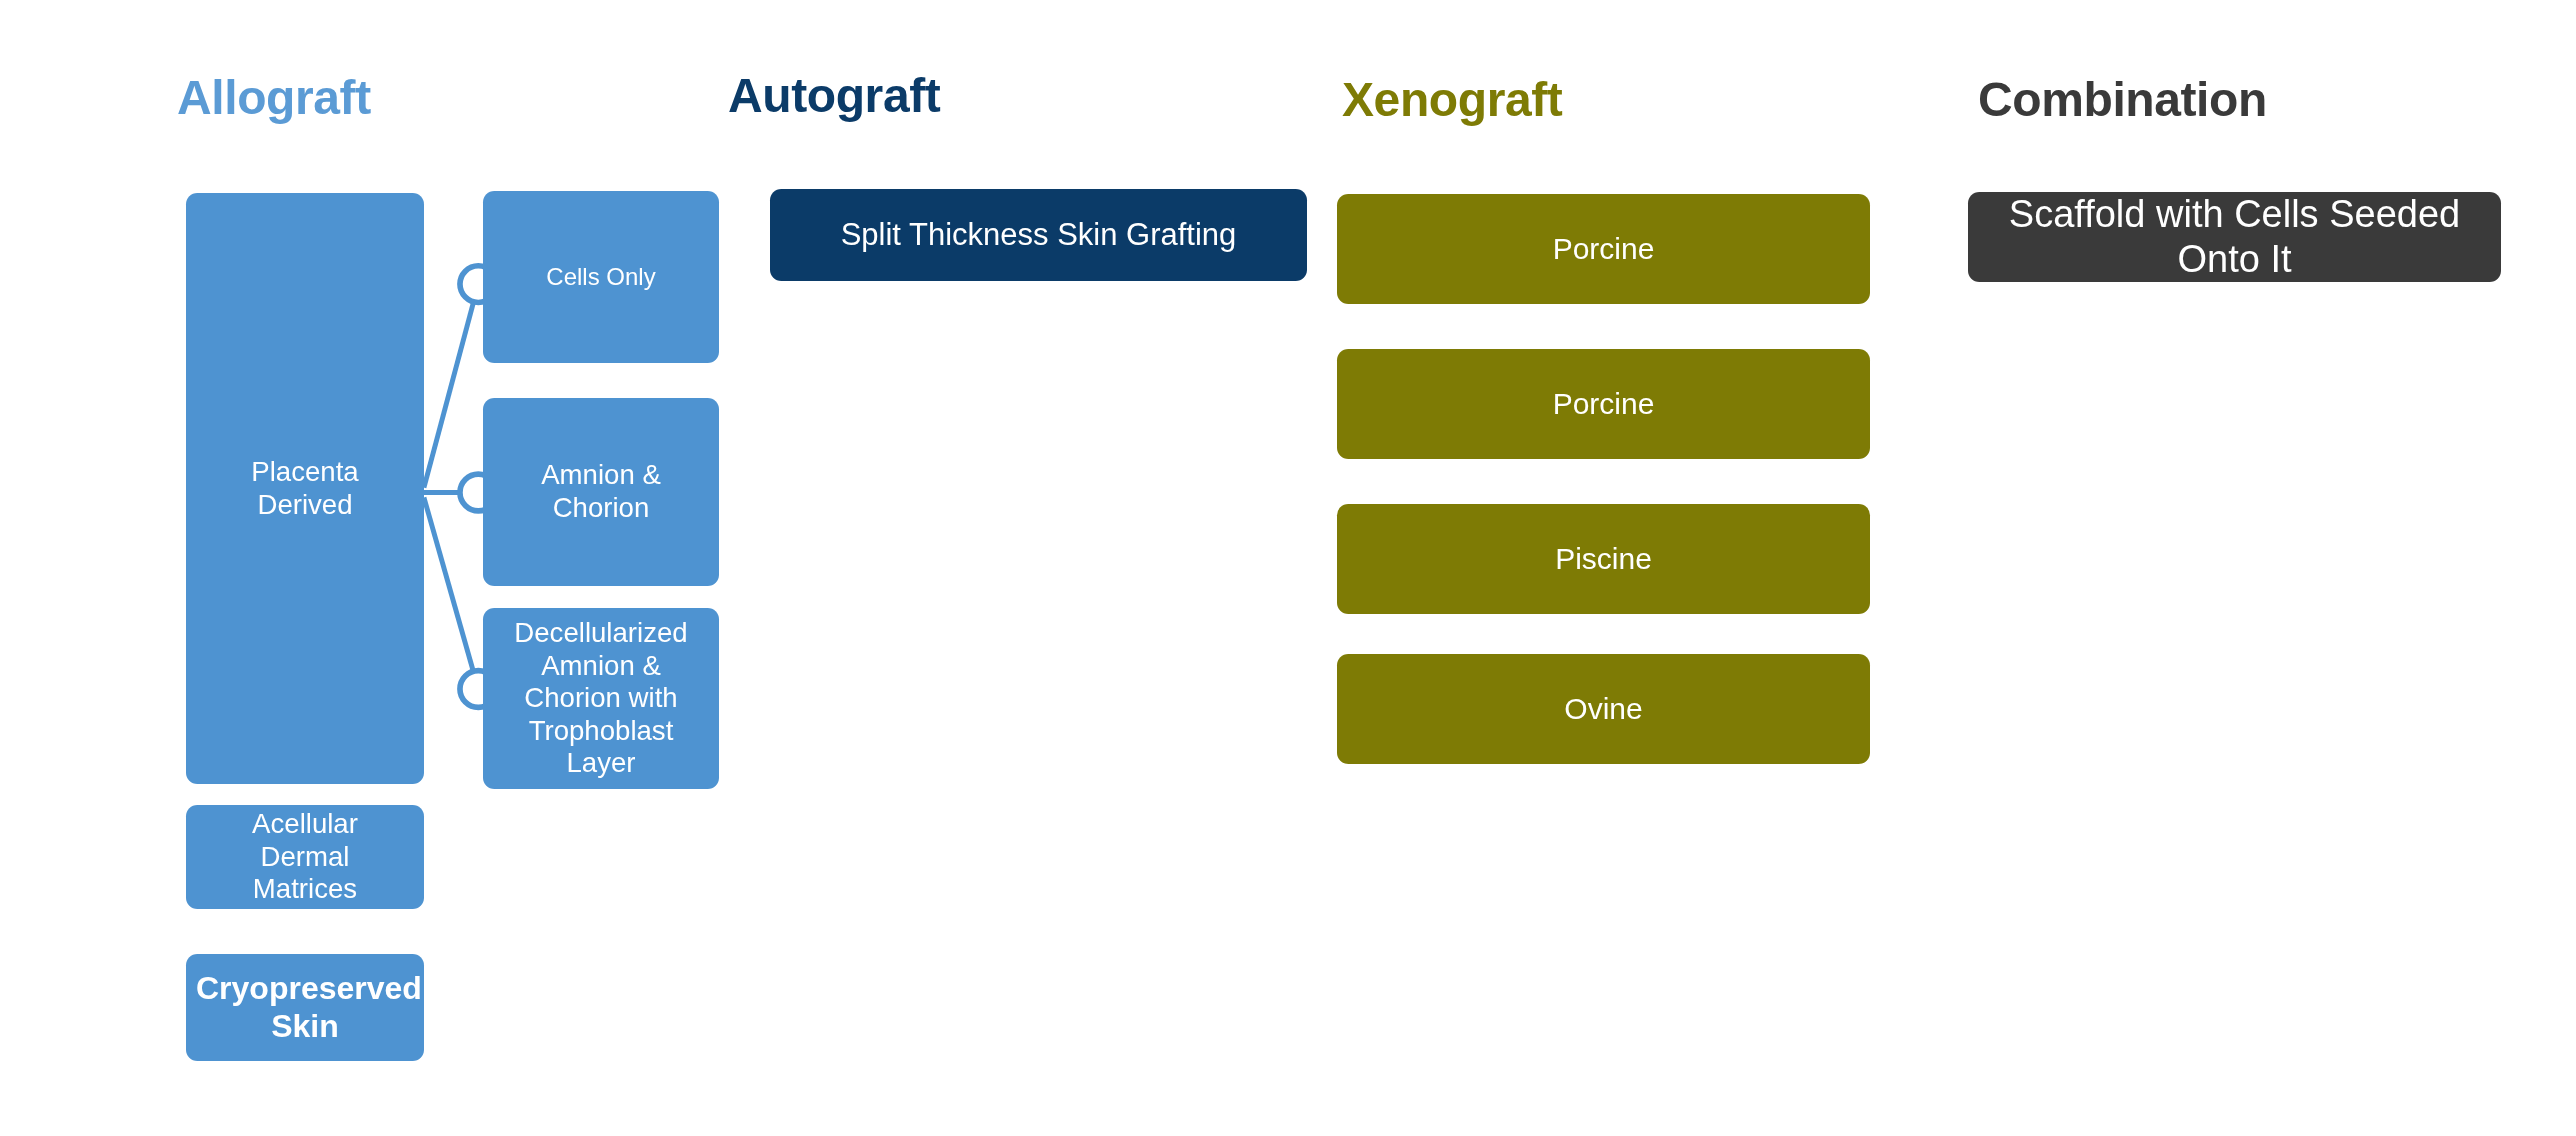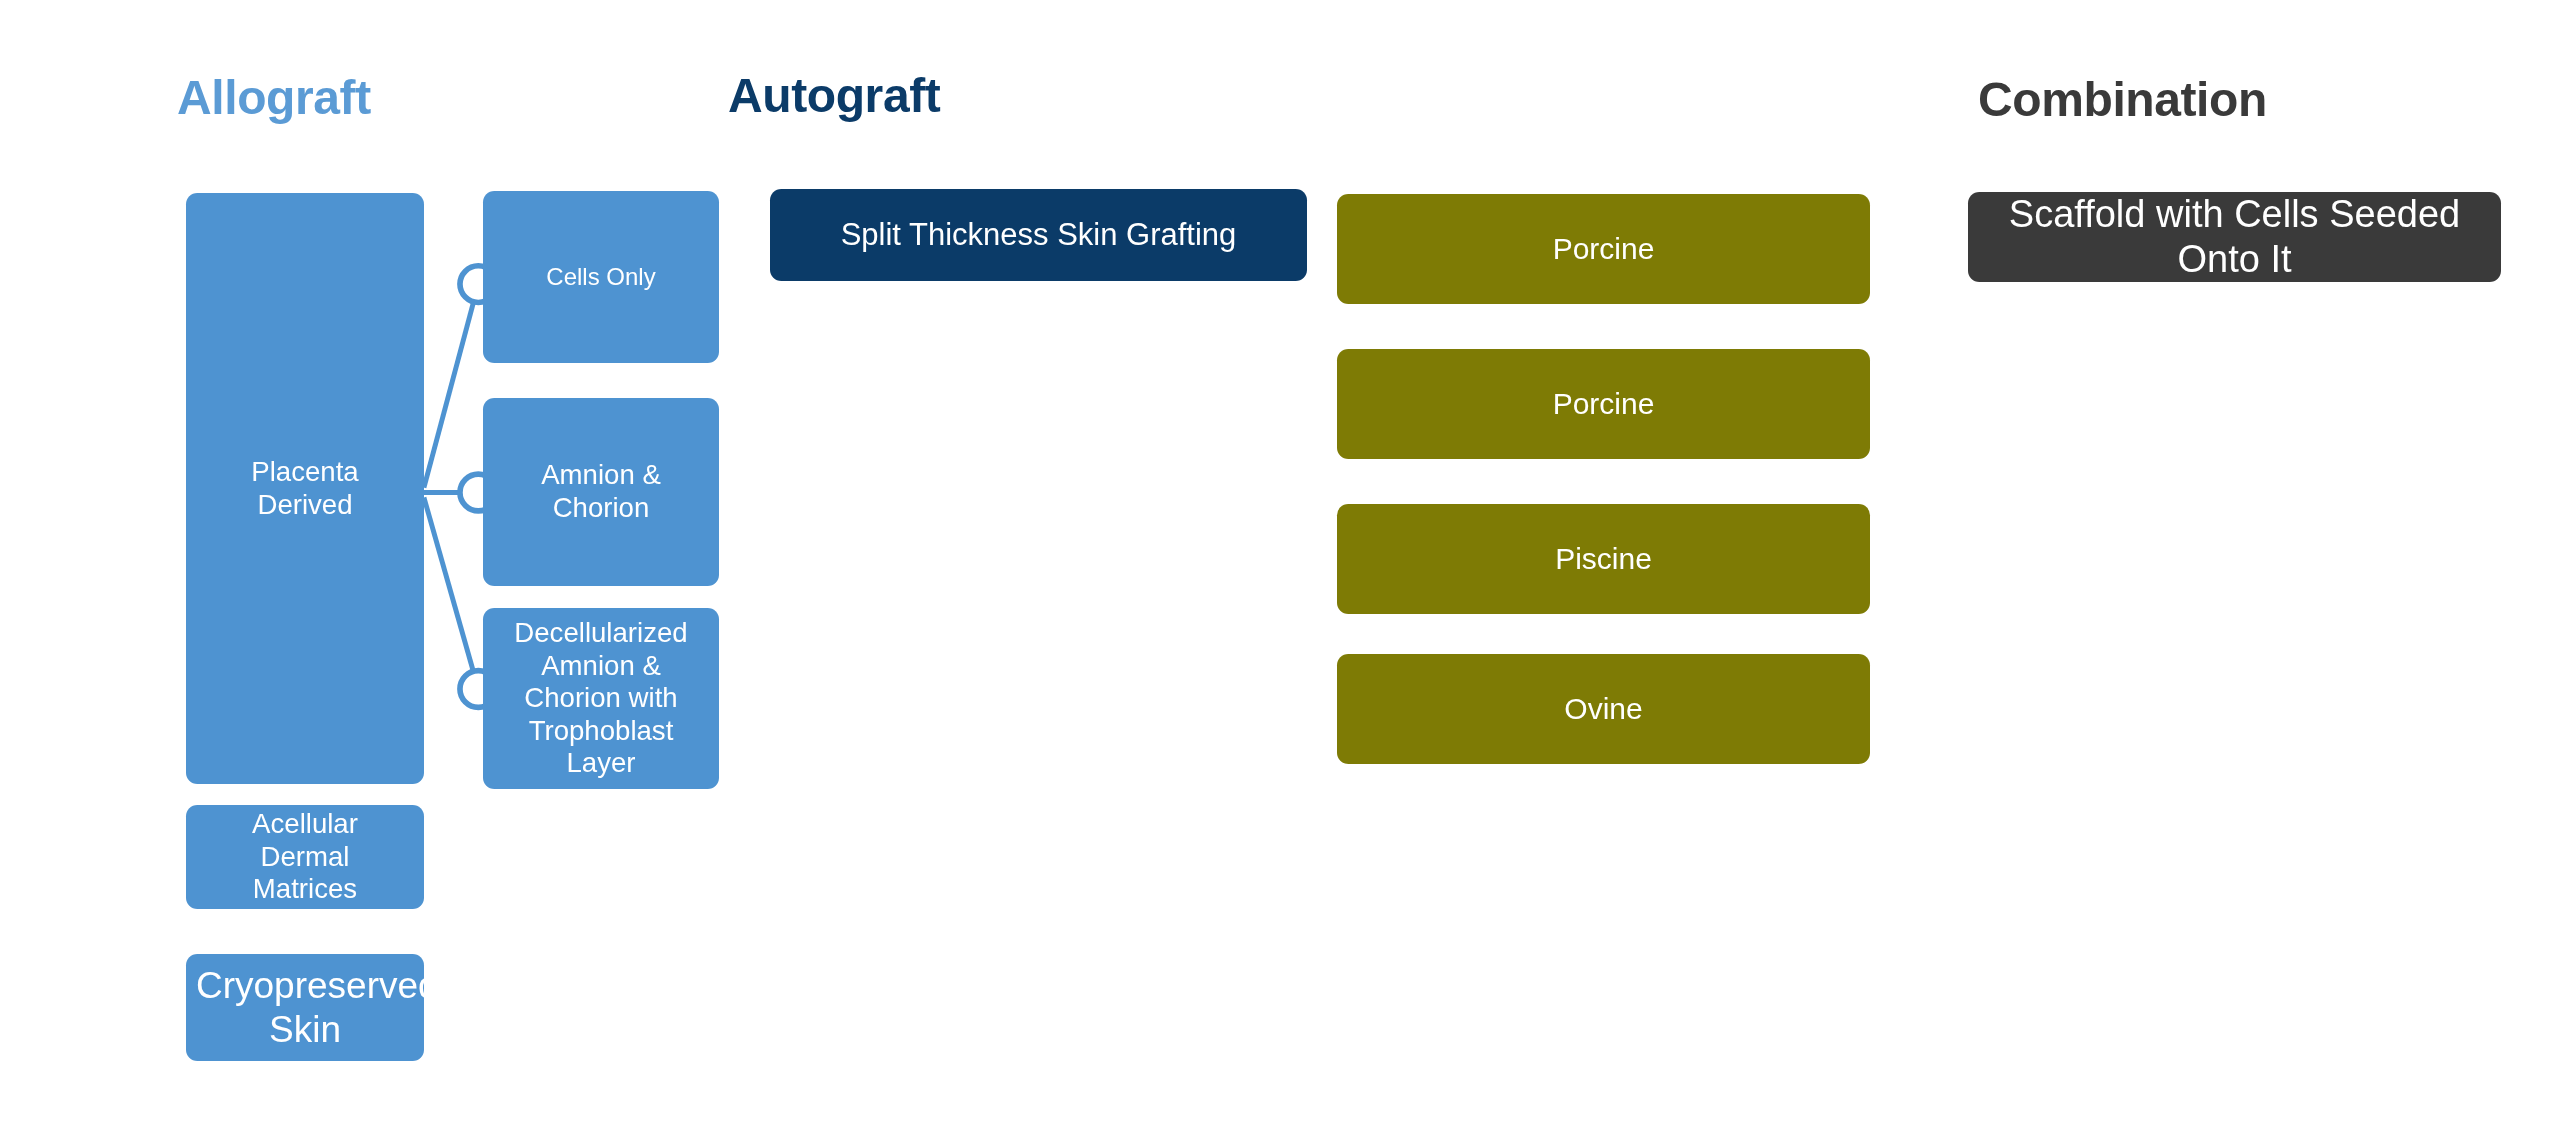--- a/index.html
+++ b/index.html
@@ -85,21 +85,22 @@
   #box-decell {
     left: 483px;  top: 608px;  width: 236px;  height: 181px;
     font-size: 27.6px;
   }
   #box-acellular {
     left: 186px;  top: 805px; width: 238px;  height: 104px;
     font-size: 27.6px;
   }
   #box-cryopreserved {
     left: 186px;  top: 954px; width: 238px;  height: 107px;
-    font-size: 37px;
+    font-size: 32px;
+    font-weight: bold;
   }
 
   
   #box-placenta-derived { align-items: center; }
 
   
   #box-split-thickness {
     left: 770px; top: 189px;  width: 537px;  height: 92px;
     font-size: 31px;  font-weight: 400;
   }
@@ -140,20 +141,21 @@
       <circle cx="677" cy="402" r="26" fill="#FFFFFF" stroke="#4E93D1" stroke-width="8"></circle>
       <circle cx="677" cy="697" r="26" fill="#FFFFFF" stroke="#4E93D1" stroke-width="8"></circle>
       <circle cx="677" cy="975" r="26" fill="#FFFFFF" stroke="#4E93D1" stroke-width="8"></circle>
     </g>
   </svg>
 
   <div class="col-title" id="title-allograft">Allograft</div>
 
   <div class="col-title" id="title-autograft">Autograft</div>
 
+  <div class="col-title" id="title-xenograft">Xenograft</div>
 
   <div class="col-title" id="title-combination">Combination</div>
 
   <div class="node blue" id="box-placenta-derived">
     <span class="label">Placenta<br>Derived</span>
   </div>
 
   <div class="node blue" id="box-amnion-only">
     <span class="label">Cells Only</span>
   </div>

